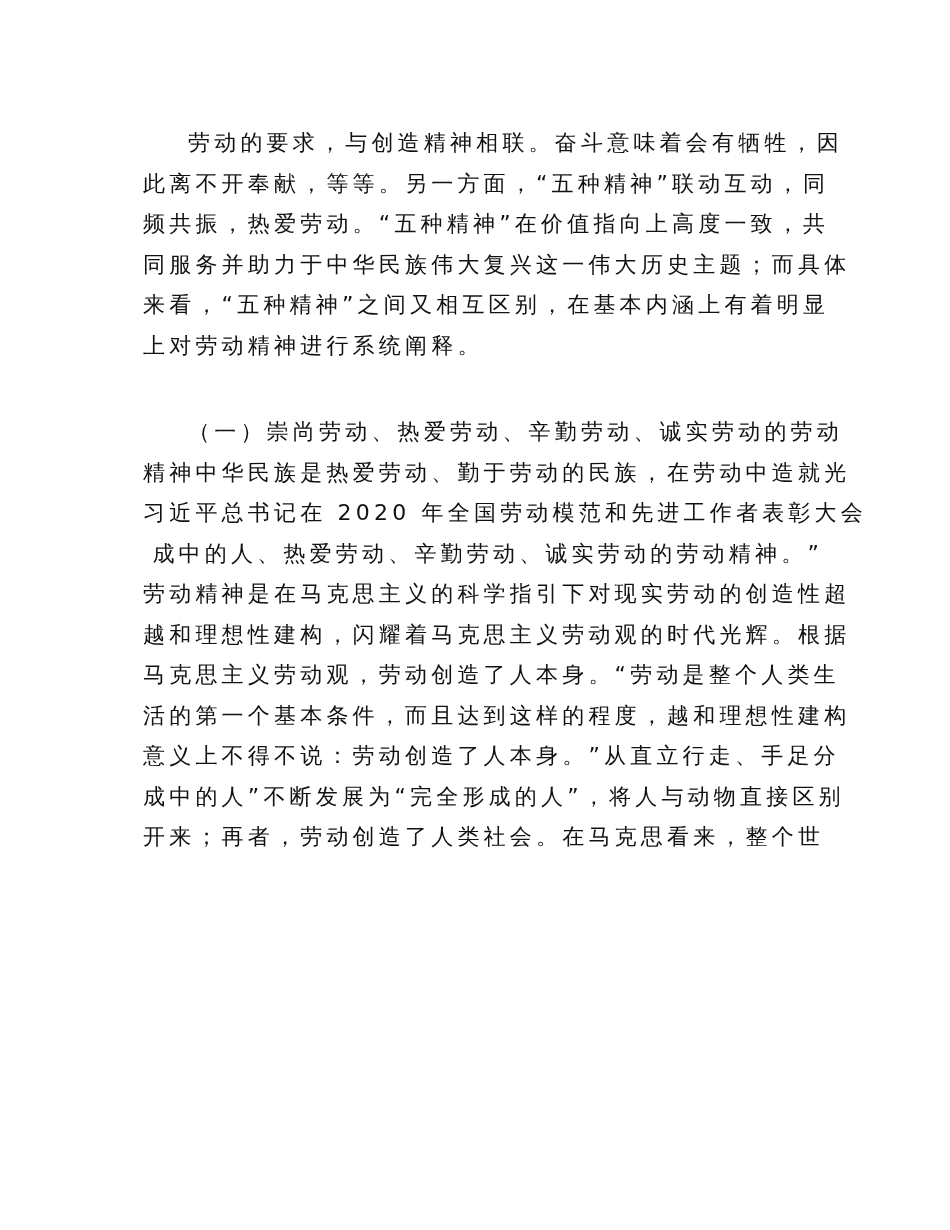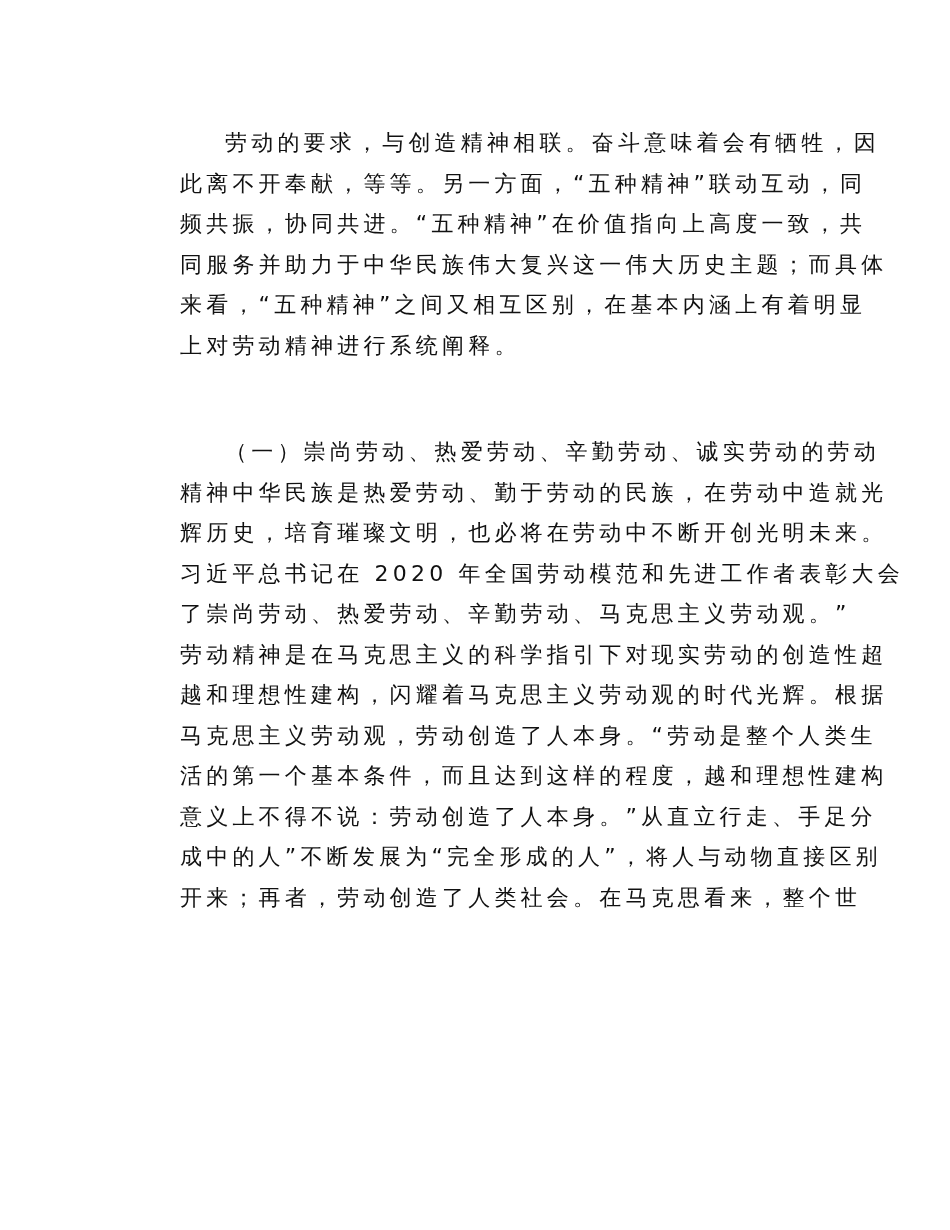--- a/index.html
+++ b/index.html
@@ -1,52 +1,51 @@
 <!DOCTYPE html>
 <html><head>
 <meta charset="utf-8">
 <style>
   html, body { margin: 0; padding: 0; background: #ffffff; }
   body { width: 950px; height: 1230px; position: relative; overflow: hidden; }
   .page { position: absolute; left: 0; top: 0; width: 950px; height: 1230px; background: #ffffff; }
-  .para { position: absolute; left: 143px; width: 680px; margin-left: 37px; }
+  .para { position: absolute; left: 143px; width: 680px; }
   .line {
     display: block;
     height: 40.5px;
     line-height: 40.5px;
     font-family: "DejaVu Sans", "Liberation Sans", sans-serif;
     font-size: 22px;
     color: #111111;
     white-space: nowrap;
     letter-spacing: 4.2px;
   }
   .line.indent { padding-left: 45px; }
   #p1 { top: 123px; }
-  #p2 { top: 432px; }
+  #p2 { top: 412px; text-align: right; }
 </style>
 </head>
 <body>
 
 <div class="page">
 
   <div class="para" id="p1">
     <span class="line indent">劳动的要求，与创造精神相联。奋斗意味着会有牺牲，因</span>
     <span class="line">此离不开奉献，等等。另一方面，“五种精神”联动互动，同</span>
-    <span class="line">频共振，协同共进。“五种精神”在价值指向上高度一致，共</span>
+    <span class="line">频共振，热爱劳动。“五种精神”在价值指向上高度一致，共</span>
     <span class="line">同服务并助力于中华民族伟大复兴这一伟大历史主题；而具体</span>
     <span class="line">来看，“五种精神”之间又相互区别，在基本内涵上有着明显</span>
     <span class="line">上对劳动精神进行系统阐释。</span>
   </div>
 
   <div class="para" id="p2">
     <span class="line indent">（一）崇尚劳动、热爱劳动、辛勤劳动、诚实劳动的劳动</span>
     <span class="line">精神中华民族是热爱劳动、勤于劳动的民族，在劳动中造就光</span>
-    <span class="line">辉历史，培育璀璨文明，也必将在劳动中不断开创光明未来。</span>
     <span class="line">习近平总书记在 2020 年全国劳动模范和先进工作者表彰大会</span>
-    <span class="line">了崇尚劳动、热爱劳动、辛勤劳动、马克思主义劳动观。”</span>
+    <span class="line">成中的人、热爱劳动、辛勤劳动、诚实劳动的劳动精神。”</span>
     <span class="line">劳动精神是在马克思主义的科学指引下对现实劳动的创造性超</span>
     <span class="line">越和理想性建构，闪耀着马克思主义劳动观的时代光辉。根据</span>
     <span class="line">马克思主义劳动观，劳动创造了人本身。“劳动是整个人类生</span>
     <span class="line">活的第一个基本条件，而且达到这样的程度，越和理想性建构</span>
     <span class="line">意义上不得不说：劳动创造了人本身。”从直立行走、手足分</span>
     <span class="line">成中的人”不断发展为“完全形成的人”，将人与动物直接区别</span>
     <span class="line">开来；再者，劳动创造了人类社会。在马克思看来，整个世</span>
   </div>
 
 </div>

